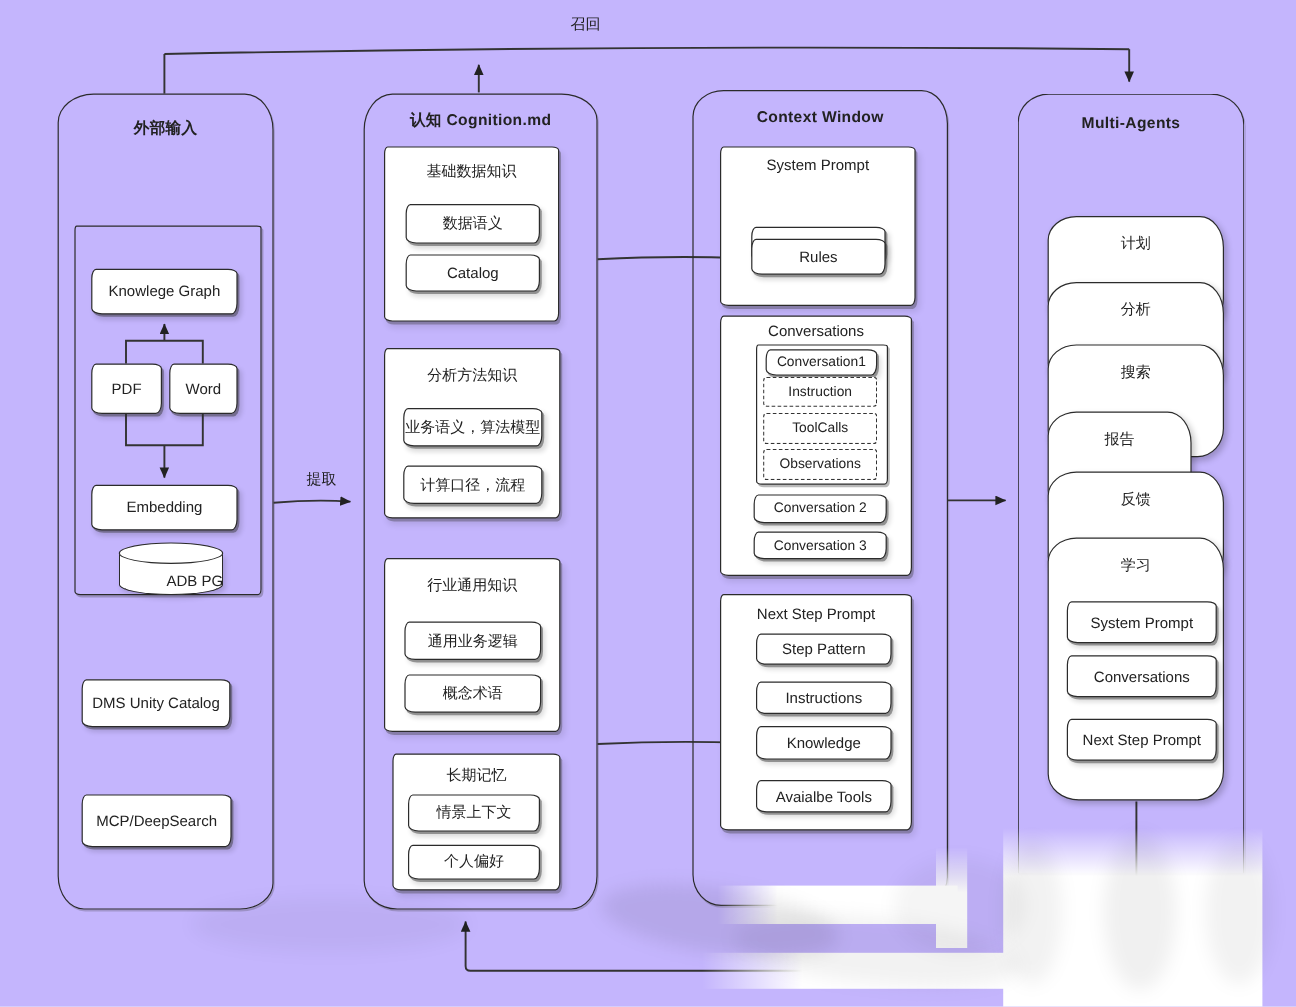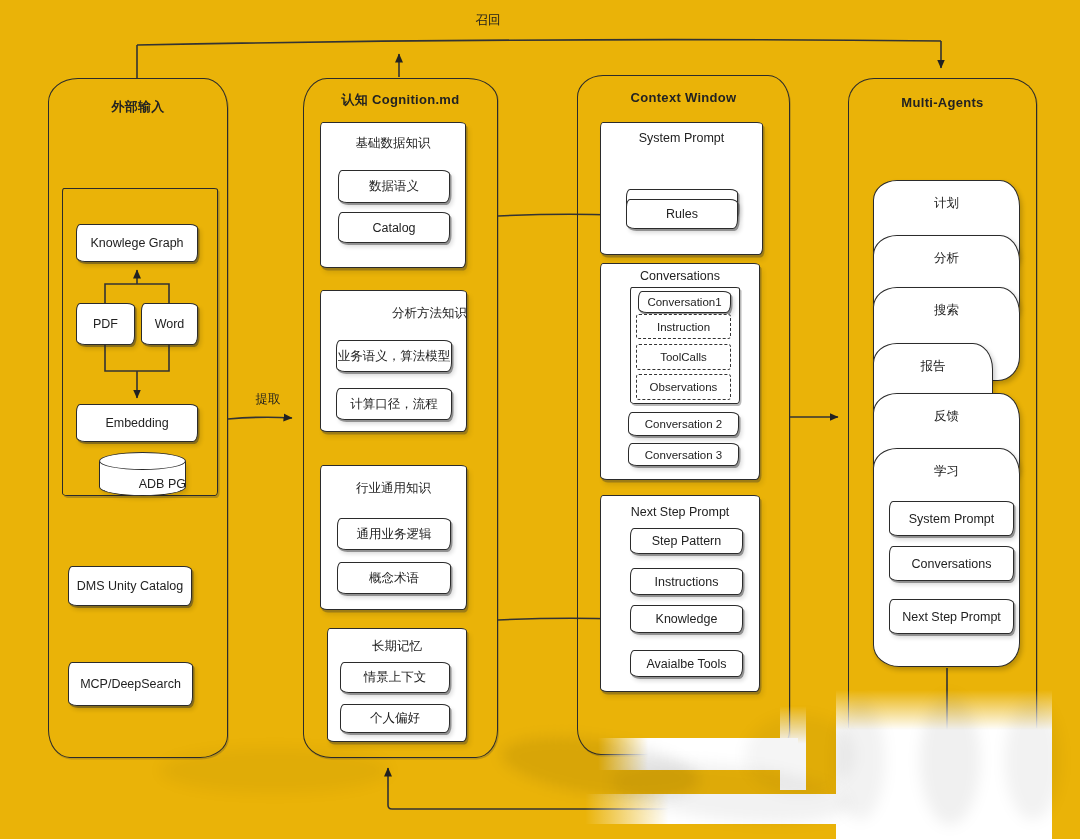--- a/index.html
+++ b/index.html
@@ -1,17 +1,17 @@
 <!DOCTYPE html>
 <html><head>
 <meta charset="utf-8">
 <style>
   html,body{margin:0;padding:0;background:#f4f4f4;}
   #canvas{
-    position:relative;width:1080px;height:839px;background:#eab308;
+    position:relative;width:1080px;height:839px;background:#c4b5fd;
     font-family:"Liberation Sans","DejaVu Sans",sans-serif;color:#222;overflow:hidden;
   }
   .abs{position:absolute;box-sizing:border-box;}
   
   .col{
     border:1.7px solid #2b2b2b;background:transparent;
     box-shadow:1px 1.5px 0 rgba(60,60,60,.25);
   }
   .sk-col1{border-radius:30px 24px 28px 22px/24px 30px 22px 28px;}
   .sk-col2{border-radius:24px 30px 22px 28px/30px 22px 28px 24px;}
@@ -120,21 +120,21 @@
 
   <div class="abs col sk-col2" style="left:303px;top:78px;width:195px;height:680px;"></div>
   <div class="abs col-title" style="left:303px;top:91px;width:195px;">认知 Cognition.md</div>
 
   <div class="abs group" style="left:320px;top:122px;width:146px;height:146px;"></div>
   <div class="abs group-title" style="left:320px;top:135px;width:146px;">基础数据知识</div>
   <div class="abs box" style="left:338px;top:170px;width:112px;height:33px;">数据语义</div>
   <div class="abs box" style="left:338px;top:212px;width:112px;height:31px;">Catalog</div>
 
   <div class="abs group" style="left:320px;top:290px;width:147px;height:142px;"></div>
-  <div class="abs group-title" style="left:320px;top:305px;width:147px;margin-left:36px;">分析方法知识</div>
+  <div class="abs group-title" style="left:320px;top:305px;width:147px;">分析方法知识</div>
   <div class="abs box" style="left:336px;top:340px;width:116px;height:32px;text-align:center;">业务语义，算法模型</div>
   <div class="abs box" style="left:336px;top:388px;width:116px;height:32px;">计算口径，流程</div>
 
   <div class="abs group" style="left:320px;top:465px;width:147px;height:145px;"></div>
   <div class="abs group-title" style="left:320px;top:480px;width:147px;">行业通用知识</div>
   <div class="abs box" style="left:337px;top:518px;width:114px;height:32px;">通用业务逻辑</div>
   <div class="abs box" style="left:337px;top:562px;width:114px;height:32px;">概念术语</div>
 
   <div class="abs group" style="left:327px;top:628px;width:140px;height:114px;"></div>
   <div class="abs group-title" style="left:327px;top:638px;width:140px;">长期记忆</div>

